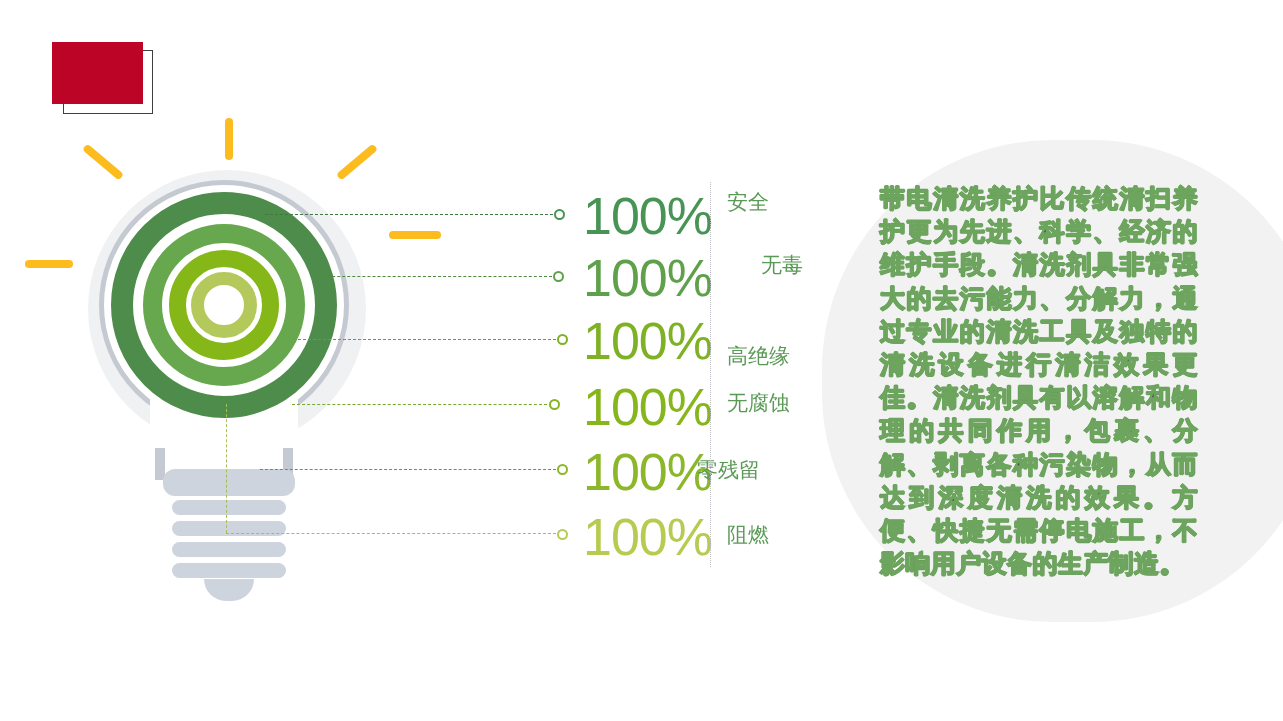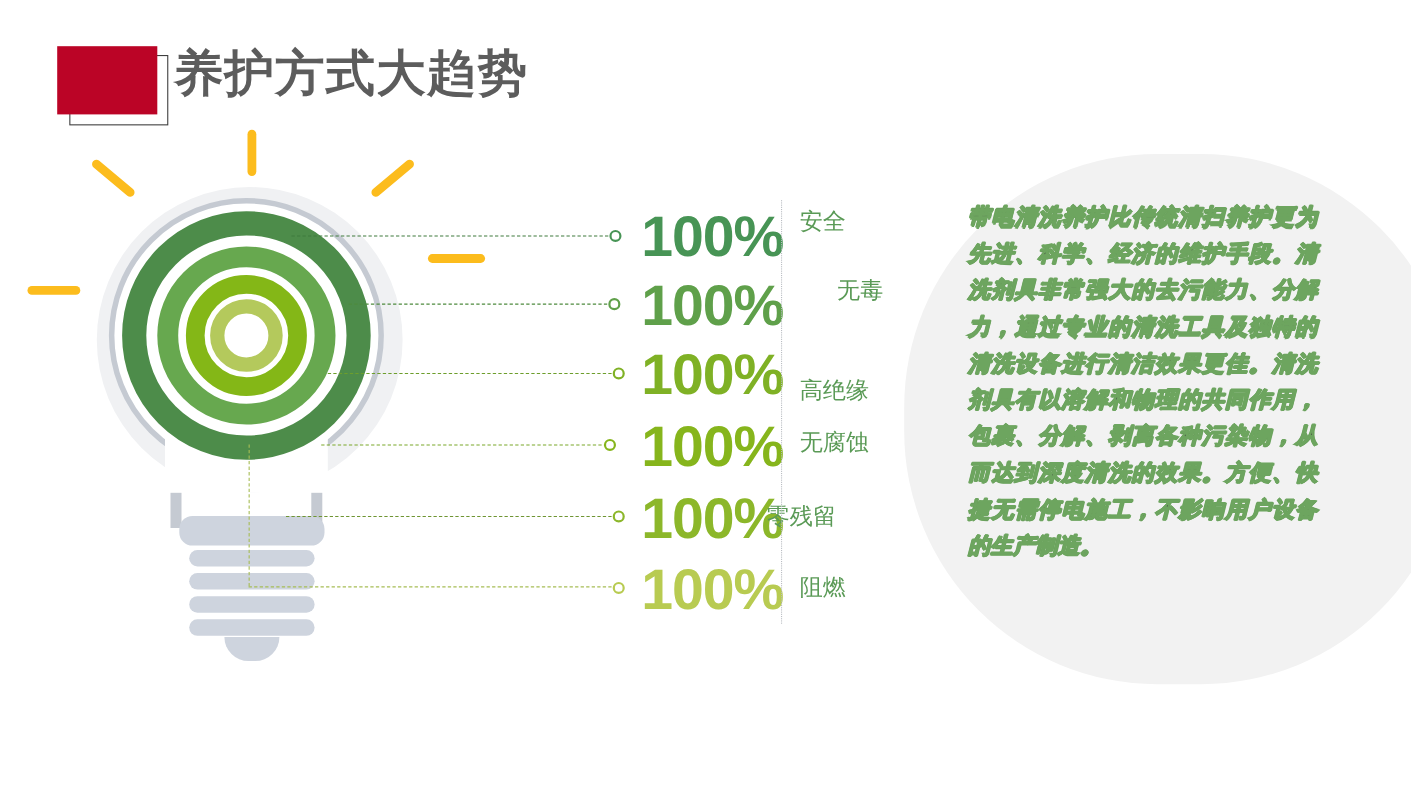--- a/index.html
+++ b/index.html
@@ -123,21 +123,21 @@
     border-style: solid;
     box-sizing: border-box;
     background: #ffffff;
   }
 
   
   #stats-block { position: absolute; left: 0; top: 0; width: 820px; height: 721px; }
   .stat-value {
     position: absolute;
     font-size: 52px;
-    font-weight: bold;
+    font-weight: normal;
     line-height: 52px;
     letter-spacing: -1px;
     white-space: nowrap;
   }
   .stat-label {
     position: absolute;
     font-size: 21px;
     font-weight: normal;
     color: #5a9a56;
     line-height: 24px;
@@ -155,40 +155,38 @@
     position: absolute;
     left: 822px; top: 140px;
     width: 500px; height: 482px;
     background: #f2f2f2;
     border-radius: 230px;
   }
   #info-text {
     position: absolute;
     left: 880px; top: 182px;
     width: 318px;
-    font-size: 20px;
+    font-size: 25px;
     font-weight: bold;
     line-height: 33.2px;
     text-align: justify;
     color: #404040;
     -webkit-text-stroke: 1.1px #6da55f;
     text-shadow:
       -1px 0 #6da55f, 1px 0 #6da55f,
       0 -1px #6da55f, 0 1px #6da55f;
     letter-spacing: 0.4px;
-    font-style: italic;
   }
 </style>
 </head>
 <body>
 
 <div id="title-block">
   <div id="title-square-outline"></div>
   <div id="title-square-solid"></div>
-  <div id="page-title">养护方式大趋势</div>
 </div>
 
 <div id="bulb-graphic">
   <div class="ray" style="left:225px; top:18px;  width:8px;  height:42px; border-radius:4px;"></div>
   <div class="ray" style="left:79px;  top:58px;  width:48px; transform:rotate(40deg); transform-origin:center;"></div>
   <div class="ray" style="left:333px; top:58px;  width:48px; transform:rotate(-40deg); transform-origin:center;"></div>
   <div class="ray" style="left:25px;  top:160px; width:48px;"></div>
   <div class="ray" style="left:389px; top:131px; width:52px;"></div>
 
   <div id="bulb-halo"></div>

